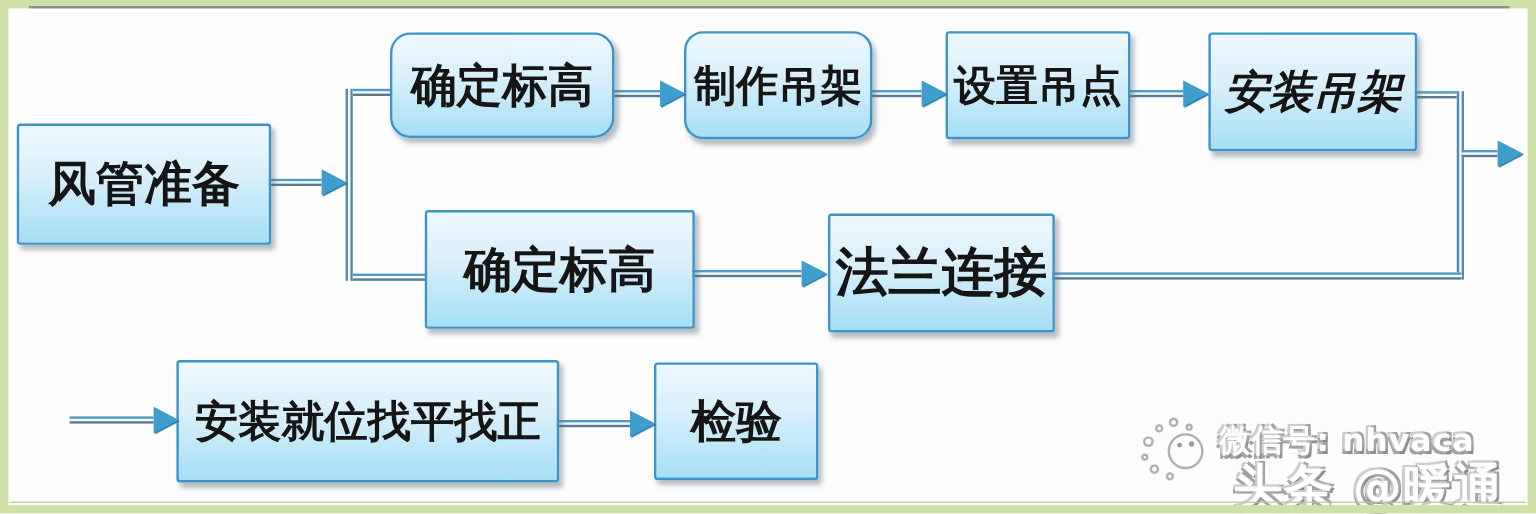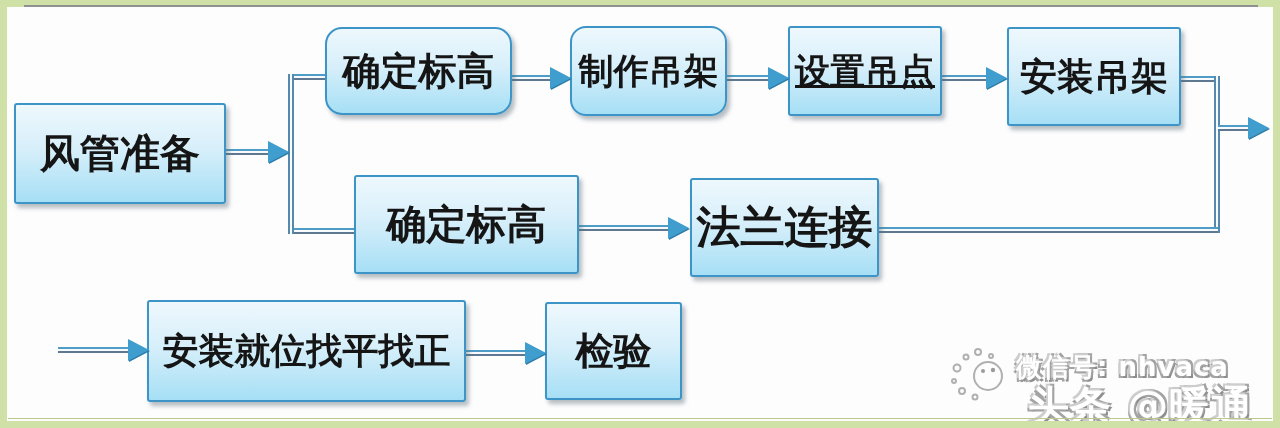--- a/index.html
+++ b/index.html
@@ -64,22 +64,22 @@
 
   <div class="sh" style="left:58px;top:347px;width:70px;"></div>
   <div class="ah" style="left:128px;top:339px;"></div>
 
   <div class="sh" style="left:462px;top:350px;width:63px;"></div>
   <div class="ah" style="left:525px;top:342px;"></div>
 
   <div class="node" style="left:14px;top:103px;width:208px;height:97px;font-size:40px;">风管准备</div>
   <div class="node" style="left:325px;top:27px;width:183px;height:84px;font-size:38px;border-radius:17px;">确定标高</div>
   <div class="node" style="left:570px;top:26px;width:153px;height:86px;font-size:35px;border-radius:16px;">制作吊架</div>
-  <div class="node" style="left:788px;top:26px;width:150px;height:86px;font-size:35px;text-decoration:underline;">设置吊点</div>
-  <div class="node" style="left:1007px;top:27px;width:170px;height:95px;font-size:37px;">安装吊架</div>
+  <div class="node" style="left:788px;top:26px;width:150px;height:86px;font-size:35px;">设置吊点</div>
+  <div class="node" style="left:1007px;top:27px;width:170px;height:95px;font-size:37px;font-style:italic;">安装吊架</div>
   <div class="node" style="left:354px;top:175px;width:221px;height:95px;font-size:40px;">确定标高</div>
   <div class="node" style="left:690px;top:178px;width:185px;height:95px;font-size:44px;">法兰连接</div>
   <div class="node" style="left:545px;top:302px;width:133px;height:94px;font-size:38px;">检验</div>
   <div class="node" style="left:147px;top:300px;width:315px;height:98px;font-size:36px;">安装就位找平找正</div>
 
   <svg class="logo" width="64" height="60" viewBox="0 0 64 60">
     <g fill="none" stroke="#b0b0b0" stroke-width="2">
       <circle cx="40" cy="32" r="14" fill="#fdfdfd"></circle>
       <circle cx="9" cy="24" r="3.5"></circle>
       <circle cx="18" cy="13" r="2.5"></circle>

